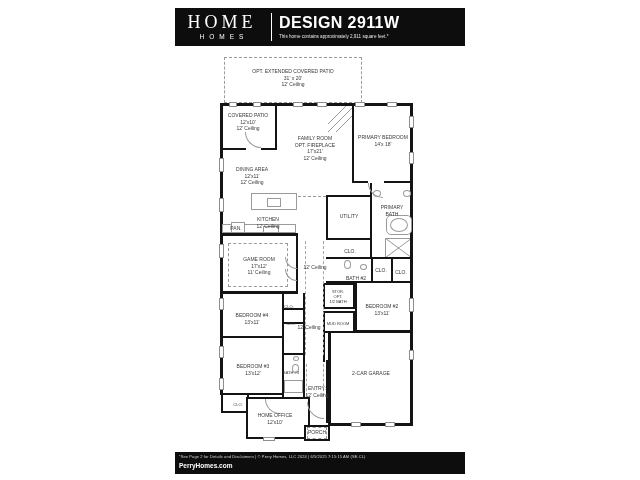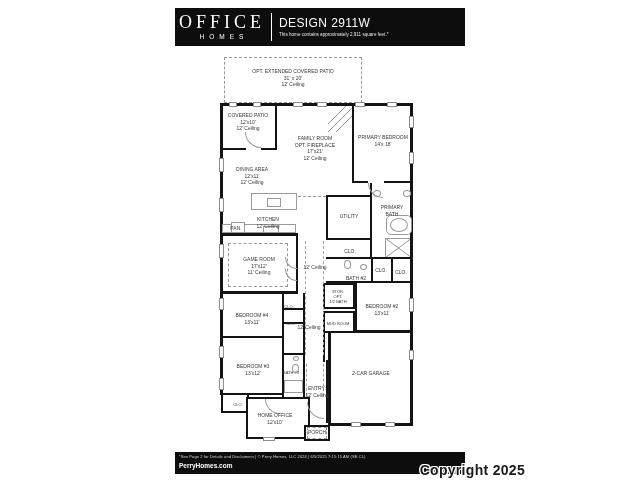--- a/index.html
+++ b/index.html
@@ -4,21 +4,21 @@
 <style>
   html,body{margin:0;padding:0}
   body{width:640px;height:480px;background:#ffffff;font-family:"Liberation Sans",sans-serif;position:relative;overflow:hidden}
 
   
   .hdr{position:absolute;left:175px;top:8px;width:290px;height:38px;background:#0d0d0d;color:#fff;display:flex;align-items:center;box-sizing:border-box}
   .brand{width:94px;text-align:center;line-height:1}
   .brand-main{font-family:"Liberation Serif",serif;font-size:18px;letter-spacing:4px;display:block}
   .brand-sub{font-size:6.5px;letter-spacing:5px;display:block;margin-top:3px;margin-left:4px}
   .hdr-div{width:1px;height:28px;background:#ffffff;margin:0 7px 0 2px}
-  .hdr-title{font-size:12px;font-weight:normal;letter-spacing:.4px;line-height:1}
+  .hdr-title{font-size:16px;font-weight:bold;letter-spacing:.4px;line-height:1}
   .hdr-sub{font-size:4.6px;margin-top:3px;color:#e8e8e8}
 
   .ftr{position:absolute;left:175px;top:452px;width:290px;height:22px;background:#0d0d0d;color:#fff;box-sizing:border-box;padding:2px 0 0 4px}
   .ftr-disc{font-size:4px;color:#d5d5d5;letter-spacing:.1px}
   .ftr-site{font-size:6.5px;font-weight:bold;margin-top:3px}
 
   .cw{position:absolute;right:115px;bottom:2px;text-align:right;font-weight:bold;color:#1b1b1b;line-height:1.05;letter-spacing:.3px;
       text-shadow:-1px -1px 0 #fff,1px -1px 0 #fff,-1px 1px 0 #fff,1px 1px 0 #fff,0 -1px 0 #fff,0 1px 0 #fff,-1px 0 0 #fff,1px 0 0 #fff}
   .cw-l1{font-size:14px;display:block}
   .cw-l2{font-size:13px;display:block}
@@ -36,21 +36,21 @@
   .lb{position:absolute;transform:translate(-50%,-50%);text-align:center;color:#3a3a3a;font-size:5px;line-height:1.3;white-space:nowrap;z-index:5}
   .lb span{display:block}
   .tiny{font-size:4px;line-height:1.25}
   .wrap{white-space:normal;width:26px}
 </style>
 </head>
 <body>
 
 <div class="hdr">
   <div class="brand">
-    <span class="brand-main">OFFICE</span>
+    <span class="brand-main">HOME</span>
     <span class="brand-sub">HOMES</span>
   </div>
   <div class="hdr-div"></div>
   <div>
     <div class="hdr-title">DESIGN 2911W</div>
     <div class="hdr-sub">This home contains approximately 2,911 square feet.*</div>
   </div>
 </div>
 
 <div id="plan">
@@ -226,14 +226,13 @@
     <div class="win" style="left: 180px; top: 370px; width: 10px; height: 5px;"></div>
     <div class="win" style="left: 58px; top: 385px; width: 12px; height: 4px;"></div>
   </div>
 
 <div class="ftr">
   <div class="ftr-disc">*See Page 2 for Details and Disclaimers | © Perry Homes, LLC 2024 | 6/5/2025 7:15:15 AM (SE.CL)</div>
   <div class="ftr-site">PerryHomes.com</div>
 </div>
 
 <div class="cw">
-  <span class="cw-l1">Copyright 2025</span>
 </div>
 
 </body></html>

